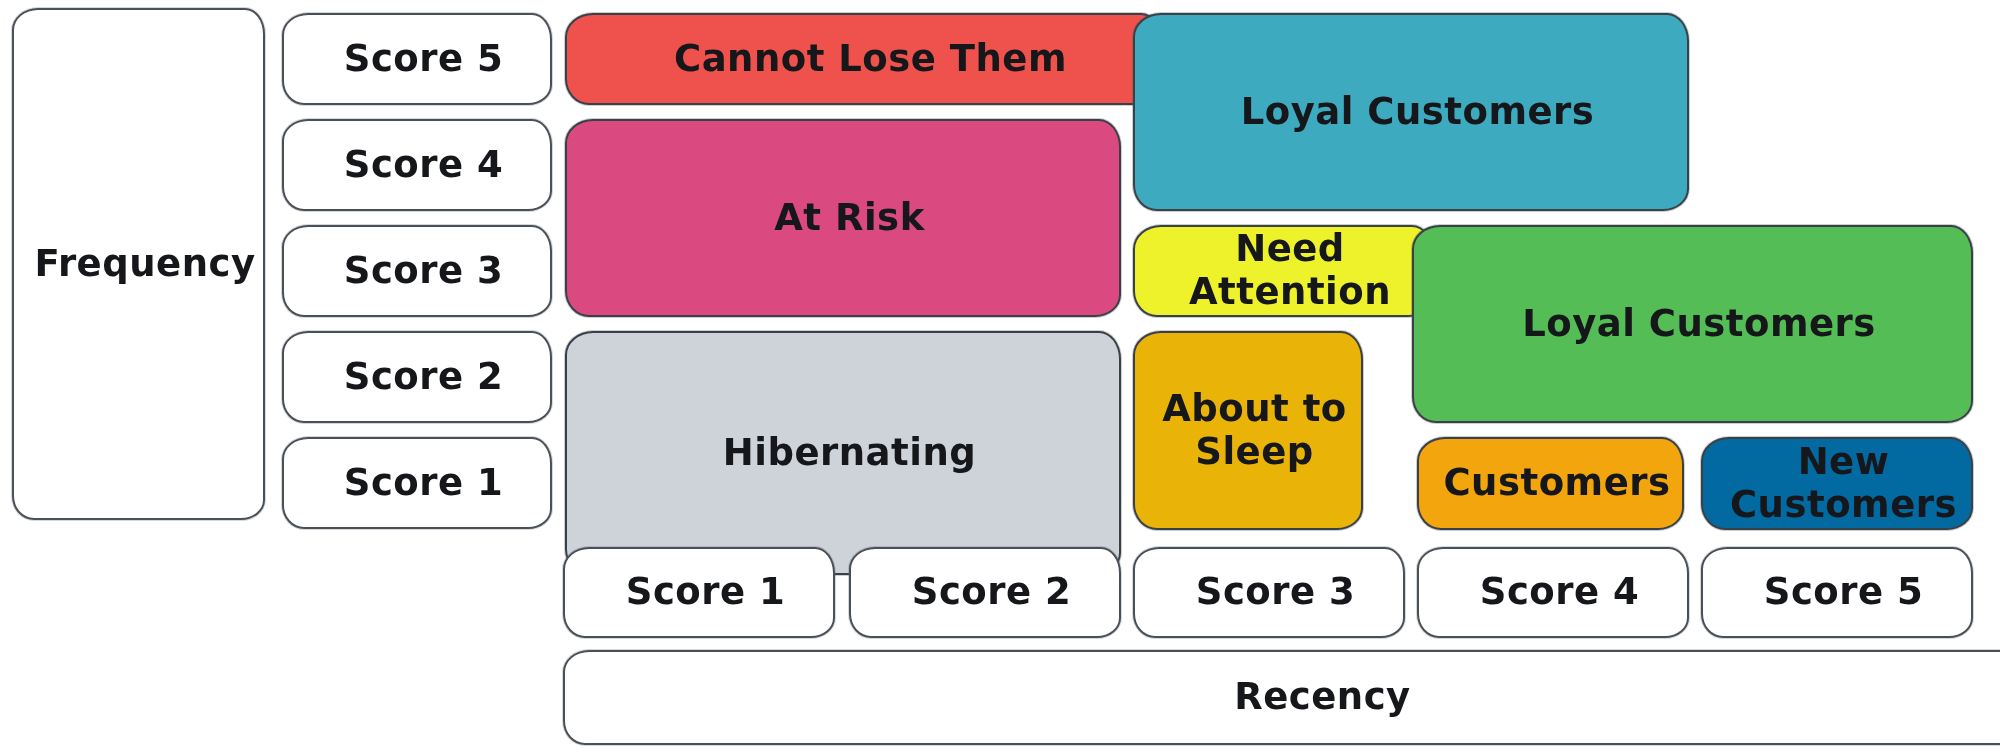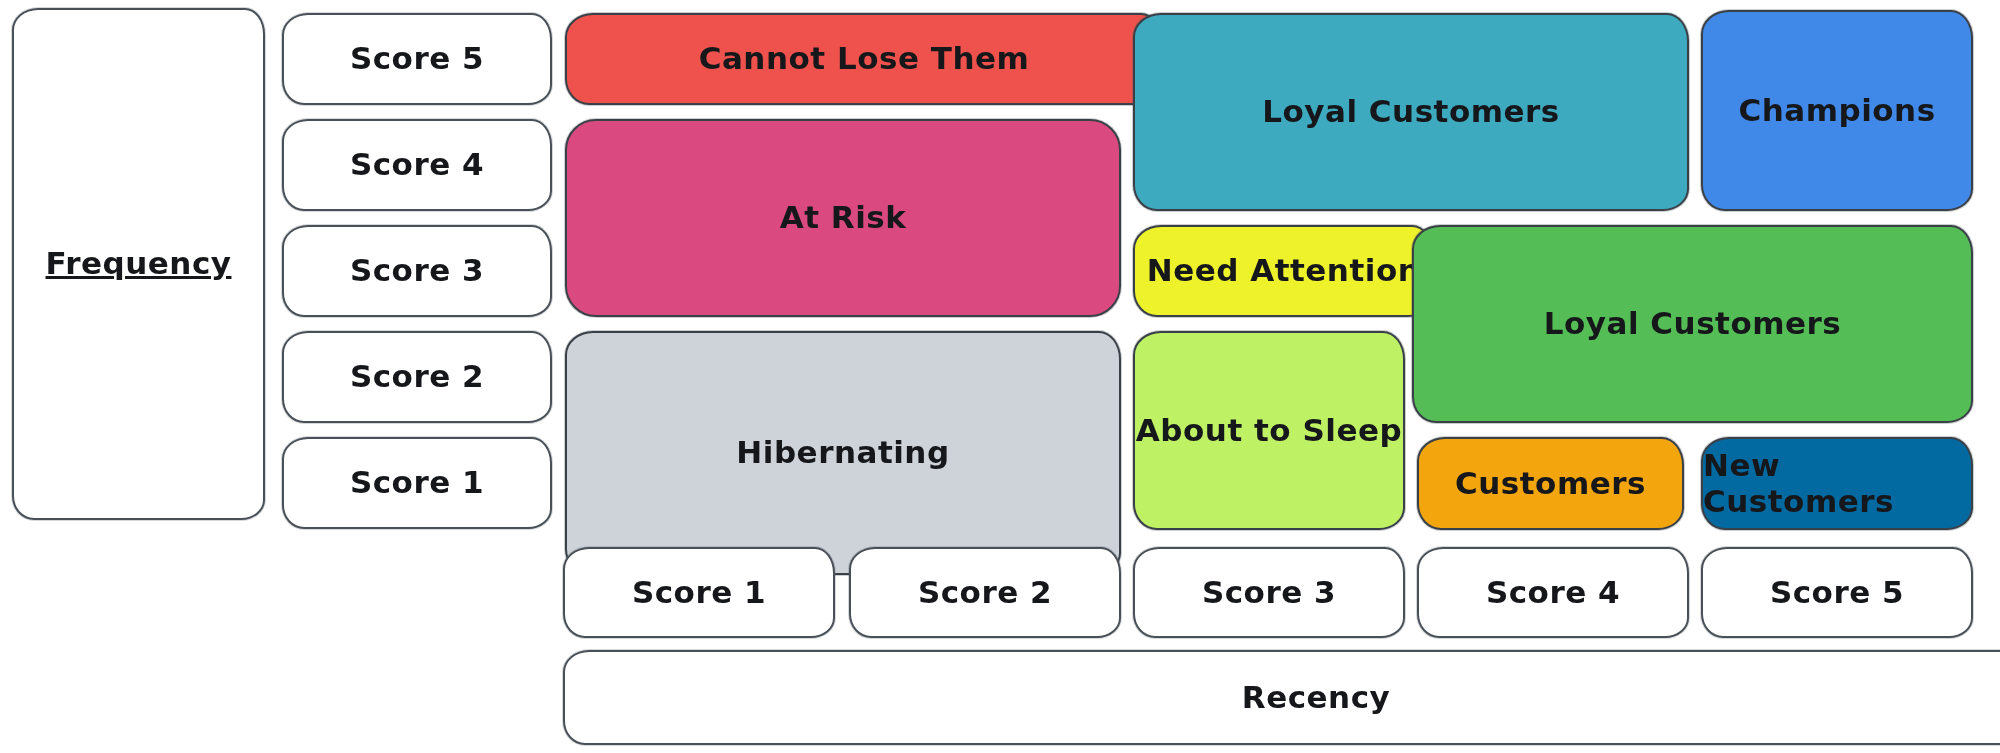--- a/index.html
+++ b/index.html
@@ -8,50 +8,51 @@
     width:2000px;height:753px;
     background:#ffffff;
     font-family:"DejaVu Sans", sans-serif;
     color:#15171a;
     overflow:hidden;
   }
   .box{
     position:absolute;
     display:flex;align-items:center;justify-content:center;
     box-sizing:border-box;
-    text-align:left;
-    font-size:31px;font-weight:600;letter-spacing:0.5px;
+    text-align:center;
+    font-size:37px;font-weight:600;letter-spacing:0.5px;
     line-height:1.15;
+    padding-left:13px;
   }
   
   .plain{
     background:#ffffff;
     border:2px solid #4a5058;
     border-radius:26px 20px 24px 22px / 22px 26px 20px 24px;
     box-shadow:0 0 0 1px rgba(90,96,104,0.25);
   }
   
   .seg{
     border:2.5px solid #3a4047;
     border-radius:28px 22px 26px 24px / 24px 28px 22px 26px;
     box-shadow:0 0 0 1px rgba(70,76,84,0.28);
   }
   
-  .frequency-axis{left:12px;top:8px;width:253px;height:512px;text-decoration:underline;}
+  .frequency-axis{left:12px;top:8px;width:253px;height:512px;}
   .fscore{left:282px;width:270px;height:92px;}
   .fs5{top:13px;} .fs4{top:119px;} .fs3{top:225px;} .fs2{top:331px;} .fs1{top:437px;}
   
   .cannot-lose   {left:565px; top:13px;  width:598px; height:92px;  background:#ef524d;}
-  .at-risk       {left:565px; top:119px; width:556px; height:198px; background:#da4a80;border-radius:31px;}
+  .at-risk       {left:565px; top:119px; width:556px; height:198px; background:#da4a80;}
   .hibernating   {left:565px; top:331px; width:556px; height:244px; background:#ced3d9;}
   .loyal-top     {left:1133px;top:13px;  width:556px; height:198px; background:#3eaabf;}
   .champions     {left:1701px;top:10px;  width:272px; height:201px; background:#4089e8;}
   .need-attention{left:1133px;top:225px; width:301px; height:92px;  background:#edf22b;}
   .loyal-mid     {left:1412px;top:225px; width:561px; height:198px; background:#54bd55;}
-  .about-sleep   {left:1133px;top:331px; width:272px; height:199px; background:#bef264;}
+  .about-sleep   {left:1133px;top:331px; width:230px; height:199px; background:#eab308;}
   .promising     {left:1417px;top:437px; width:267px; height:93px;  background:#f2a50d;}
   .new-customers {left:1701px;top:437px; width:272px; height:93px;  background:#0369a1;}
   
   .rscore{top:547px;width:272px;height:91px;}
   .rs1{left:563px;} .rs2{left:849px;} .rs3{left:1133px;} .rs4{left:1417px;} .rs5{left:1701px;}
   .recency-axis{left:563px;top:650px;width:1506px;height:95px;}
 </style>
 </head>
 <body>
 
@@ -82,23 +83,20 @@
   </div>
   <div class="box seg at-risk">
     <span>At Risk</span>
   </div>
   <div class="box seg hibernating">
     <span>Hibernating</span>
   </div>
   <div class="box seg loyal-top">
     <span>Loyal Customers</span>
   </div>
-  <div class="box seg champions">
-    <span>Champions</span>
-  </div>
   <div class="box seg need-attention">
     <span>Need Attention</span>
   </div>
   <div class="box seg loyal-mid">
     <span>Loyal Customers</span>
   </div>
   <div class="box seg about-sleep">
     <span>About to Sleep</span>
   </div>
   <div class="box seg promising">

